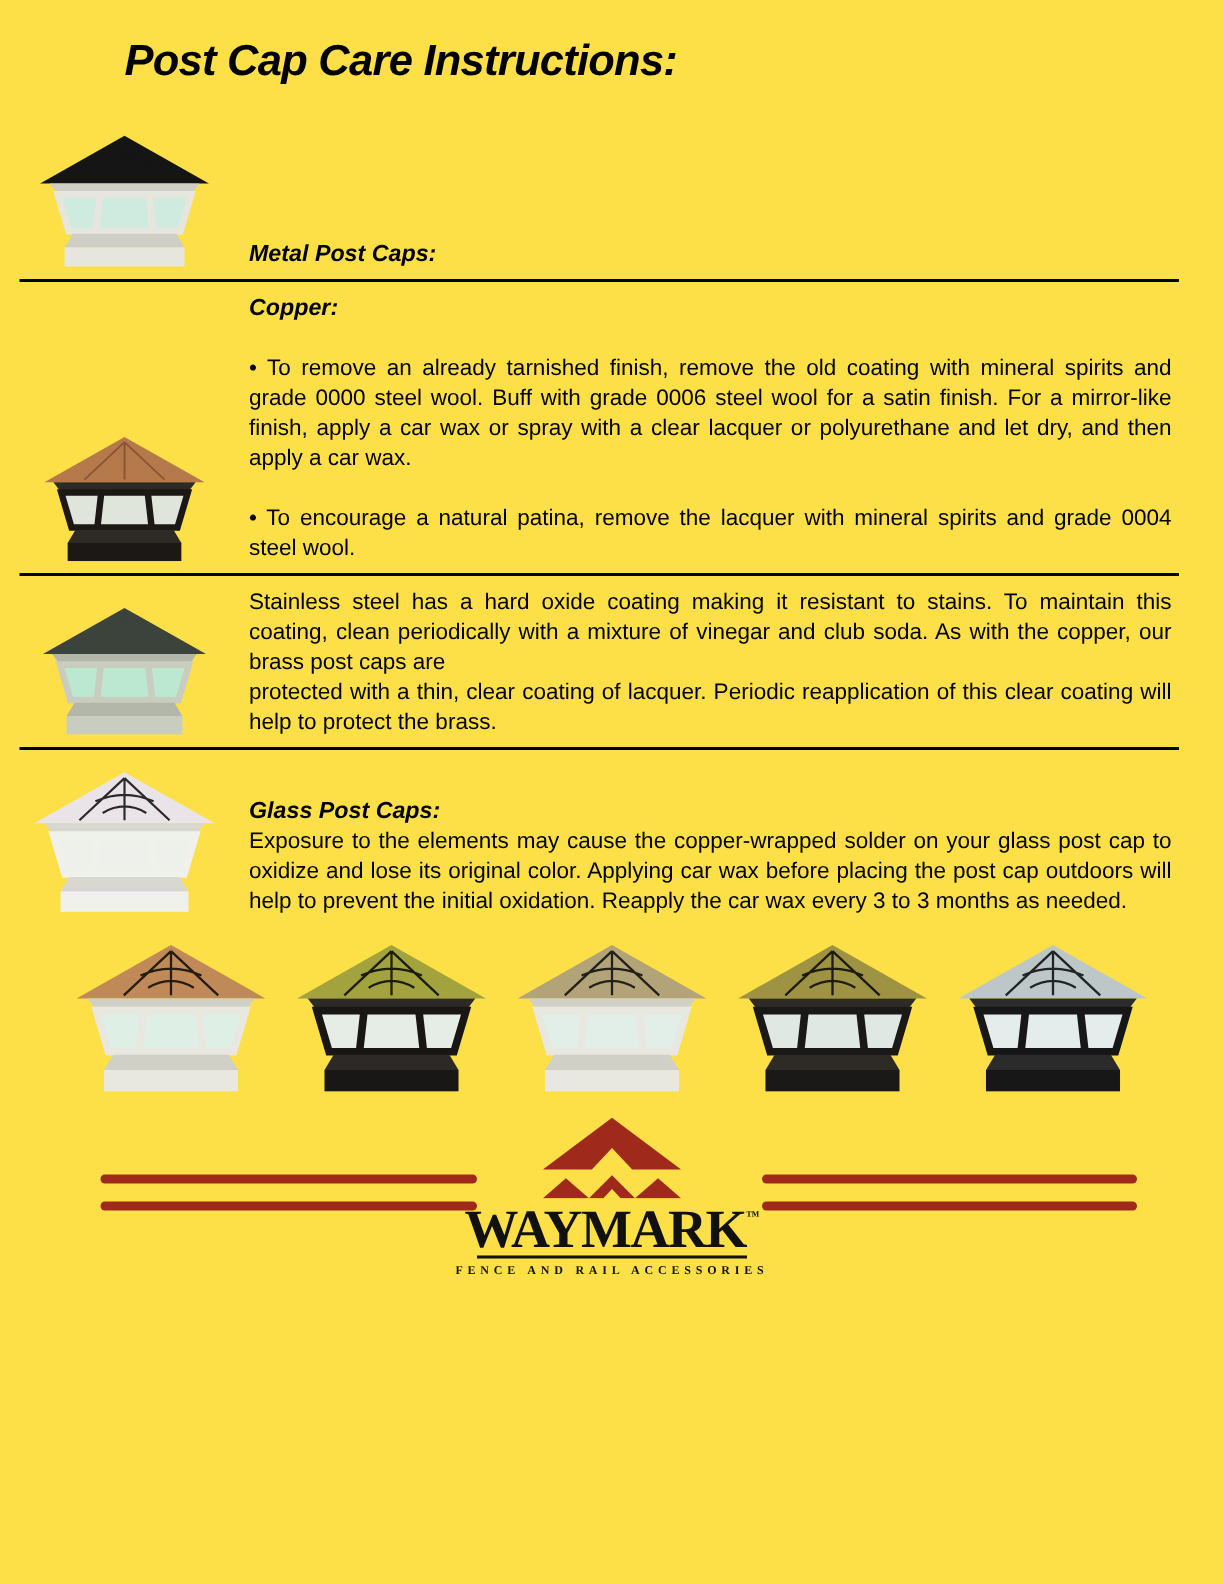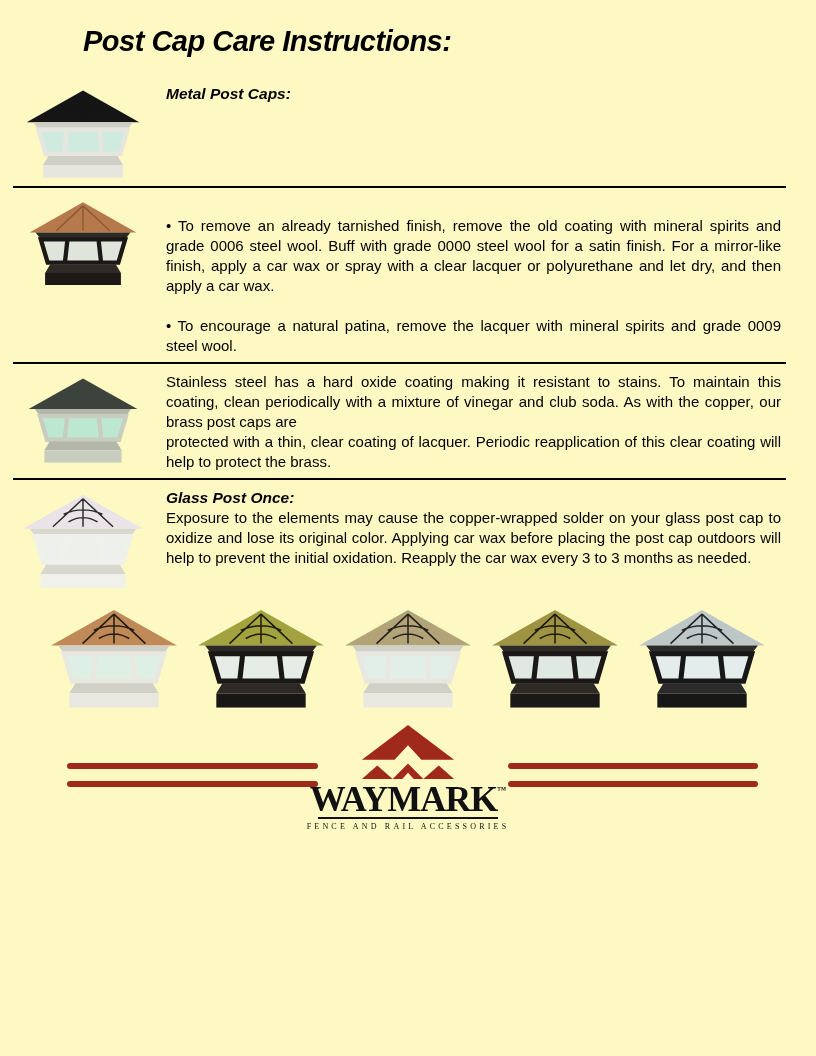--- a/index.html
+++ b/index.html
@@ -1,35 +1,35 @@
 <!DOCTYPE html>
 <html><head>
 <meta charset="utf-8">
 <style>
   html,body{margin:0;padding:0;background:#888;}
   .page{
     position:relative;
     width:816px;height:1056px;
     margin:0 auto;
-    background:#fef9c3;
+    background:#fde047;
     font-family:"Liberation Sans", sans-serif;
     color:#000;
     overflow:hidden;
   }
   
   .doc-title{
     margin:24px 26px 26px 83px;
     font-size:29px;
     line-height:34px;
     font-style:italic;
     font-weight:bold;
     letter-spacing:-0.5px;
   }
   
-  .sec{display:flex;align-items:flex-start;}
+  .sec{display:flex;align-items:flex-end;}
   .fig{width:166px;flex:0 0 166px;display:flex;justify-content:center;padding-top:2px;}
   .fig svg.cap{width:118px;height:auto;}
   .sec.copper .fig svg.cap{width:112px;}
   .sec.stainless .fig svg.cap{width:114px;}
   .sec.glass .fig svg.cap{width:126px;}
   .txt{width:615px;flex:0 0 615px;}
   .txt h2{
     margin:0;
     font-size:15.5px;line-height:20px;
     font-style:italic;font-weight:bold;
@@ -68,21 +68,21 @@
     color:#111;
     white-space:nowrap;
   }
   .wordmark sup{font-size:9px;letter-spacing:0;vertical-align:18px;}
   .tag-rule{
     border:none;border-top:2px solid #111;
     width:180px;margin:1px auto 3px auto;
   }
   .tagline{
     font-family:"Liberation Serif", serif;
-    font-weight:normal;
+    font-weight:bold;
     font-size:8px;letter-spacing:3.2px;
     color:#111;white-space:nowrap;
   }
   
   svg.cap .top{fill:var(--top);}
   svg.cap .lead{stroke:var(--lead);stroke-width:1.5;fill:none;}
   svg.cap .rim{fill:var(--frame2);}
   svg.cap .glass{fill:var(--glass);}
   svg.cap .frameline{fill:none;stroke:var(--frame);stroke-width:5;}
   svg.cap .neck{fill:var(--frame2);}
@@ -120,22 +120,23 @@
         <polygon class="top" points="65,5 127,40 3,40"></polygon>
         <path class="lead" d="M65,9 L65,38 M65,9 L34,38 M65,9 L96,38"></path>
         <polygon class="rim" points="10,40 120,40 114,48 16,48"></polygon>
         <polygon class="glass" points="16,48 114,48 106,75 24,75"></polygon>
         <path class="frameline" d="M16,48 L114,48 L106,75 L24,75 Z M47,48 L44,75 M83,48 L86,75"></path>
         <polygon class="neck" points="27,77 103,77 109,87 21,87"></polygon>
         <rect class="base" x="21" y="87" width="88" height="14"></rect>
       </svg>
     </div>
     <div class="txt">
-      <p>• To remove an already tarnished finish, remove the old coating with mineral spirits and grade 0006 steel wool. Buff with grade 0000 steel wool for a satin finish. For a mirror-like finish, apply a car wax or spray with a clear lacquer or polyurethane and let dry, and then apply a car wax.</p>
-      <p>• To encourage a natural patina, remove the lacquer with mineral spirits and grade 0009 steel wool.</p>
+      <h2>Copper:</h2>
+      <p>• To remove an already tarnished finish, remove the old coating with mineral spirits and grade 0000 steel wool. Buff with grade 0006 steel wool for a satin finish. For a mirror-like finish, apply a car wax or spray with a clear lacquer or polyurethane and let dry, and then apply a car wax.</p>
+      <p>• To encourage a natural patina, remove the lacquer with mineral spirits and grade 0004 steel wool.</p>
     </div>
   </section>
 
   <hr class="rule">
 
   <section class="sec stainless">
     <div class="fig">
       <svg class="cap" viewBox="0 0 130 104" style="--top: #3c423c; --lead: #3c423c; --frame: #c8cdc0; --frame2: #b2b7aa; --glass: #bce8d2;">
         <polygon class="top" points="65,5 127,40 3,40"></polygon>
         <path class="lead" d="M65,9 L65,38 M65,9 L34,38 M65,9 L96,38"></path>
@@ -160,21 +161,21 @@
         <polygon class="top" points="65,5 127,40 3,40"></polygon>
         <path class="lead" d="M65,9 L65,38 M65,9 L34,38 M65,9 L96,38 M45,25 Q65,16 85,25 M50,33 Q65,24 80,33"></path>
         <polygon class="rim" points="10,40 120,40 114,48 16,48"></polygon>
         <polygon class="glass" points="16,48 114,48 106,75 24,75"></polygon>
         <path class="frameline" d="M16,48 L114,48 L106,75 L24,75 Z M47,48 L44,75 M83,48 L86,75"></path>
         <polygon class="neck" points="27,77 103,77 109,87 21,87"></polygon>
         <rect class="base" x="21" y="87" width="88" height="14"></rect>
       </svg>
     </div>
     <div class="txt">
-      <h2>Glass Post Once:</h2>
+      <h2>Glass Post Caps:</h2>
       <p class="first">Exposure to the elements may cause the copper-wrapped solder on your glass post cap to oxidize and lose its original color. Applying car wax before placing the post cap outdoors will help to prevent the initial oxidation. Reapply the car wax every 3 to 3 months as needed.</p>
     </div>
   </section>
 
   <div class="gallery">
     <svg class="cap" viewBox="0 0 130 104" style="--top: #c08a58; --lead: #241c10; --frame: #e8e8e1; --frame2: #d0d0c6; --glass: #def0e6;">
       <polygon class="top" points="65,5 127,40 3,40"></polygon>
       <path class="lead" d="M65,9 L65,38 M65,9 L34,38 M65,9 L96,38 M45,25 Q65,16 85,25 M50,33 Q65,24 80,33"></path>
       <polygon class="rim" points="10,40 120,40 114,48 16,48"></polygon>
       <polygon class="glass" points="16,48 114,48 106,75 24,75"></polygon>

